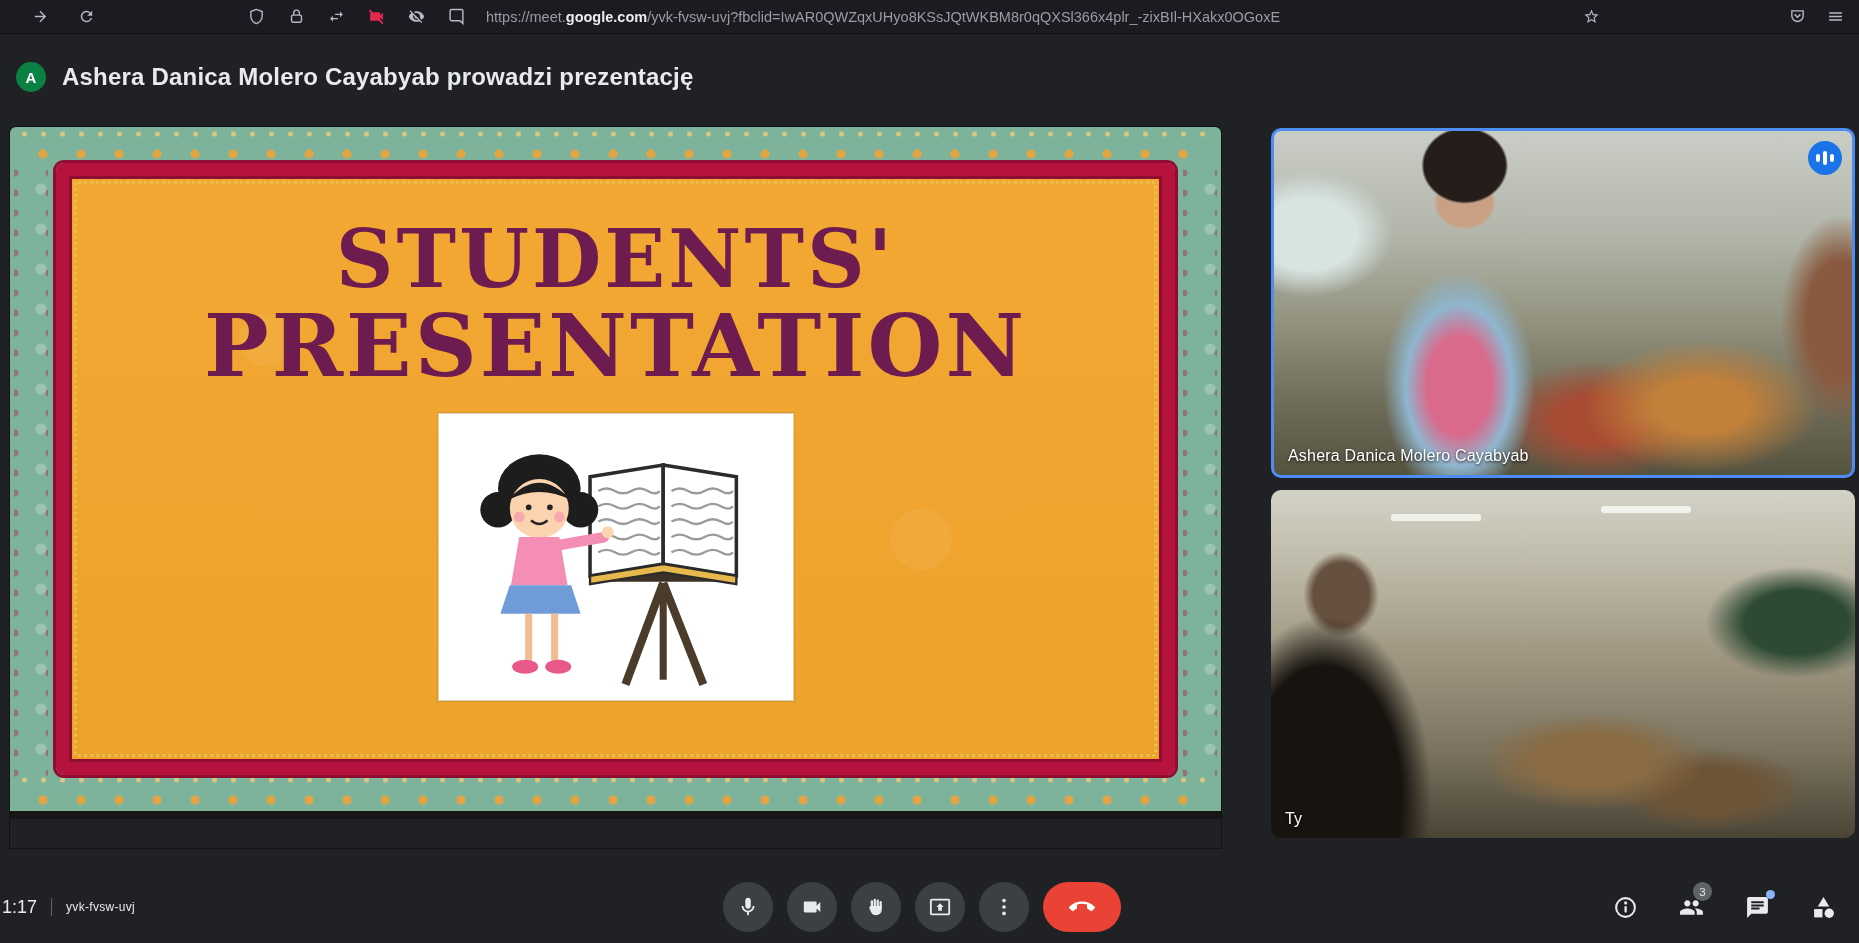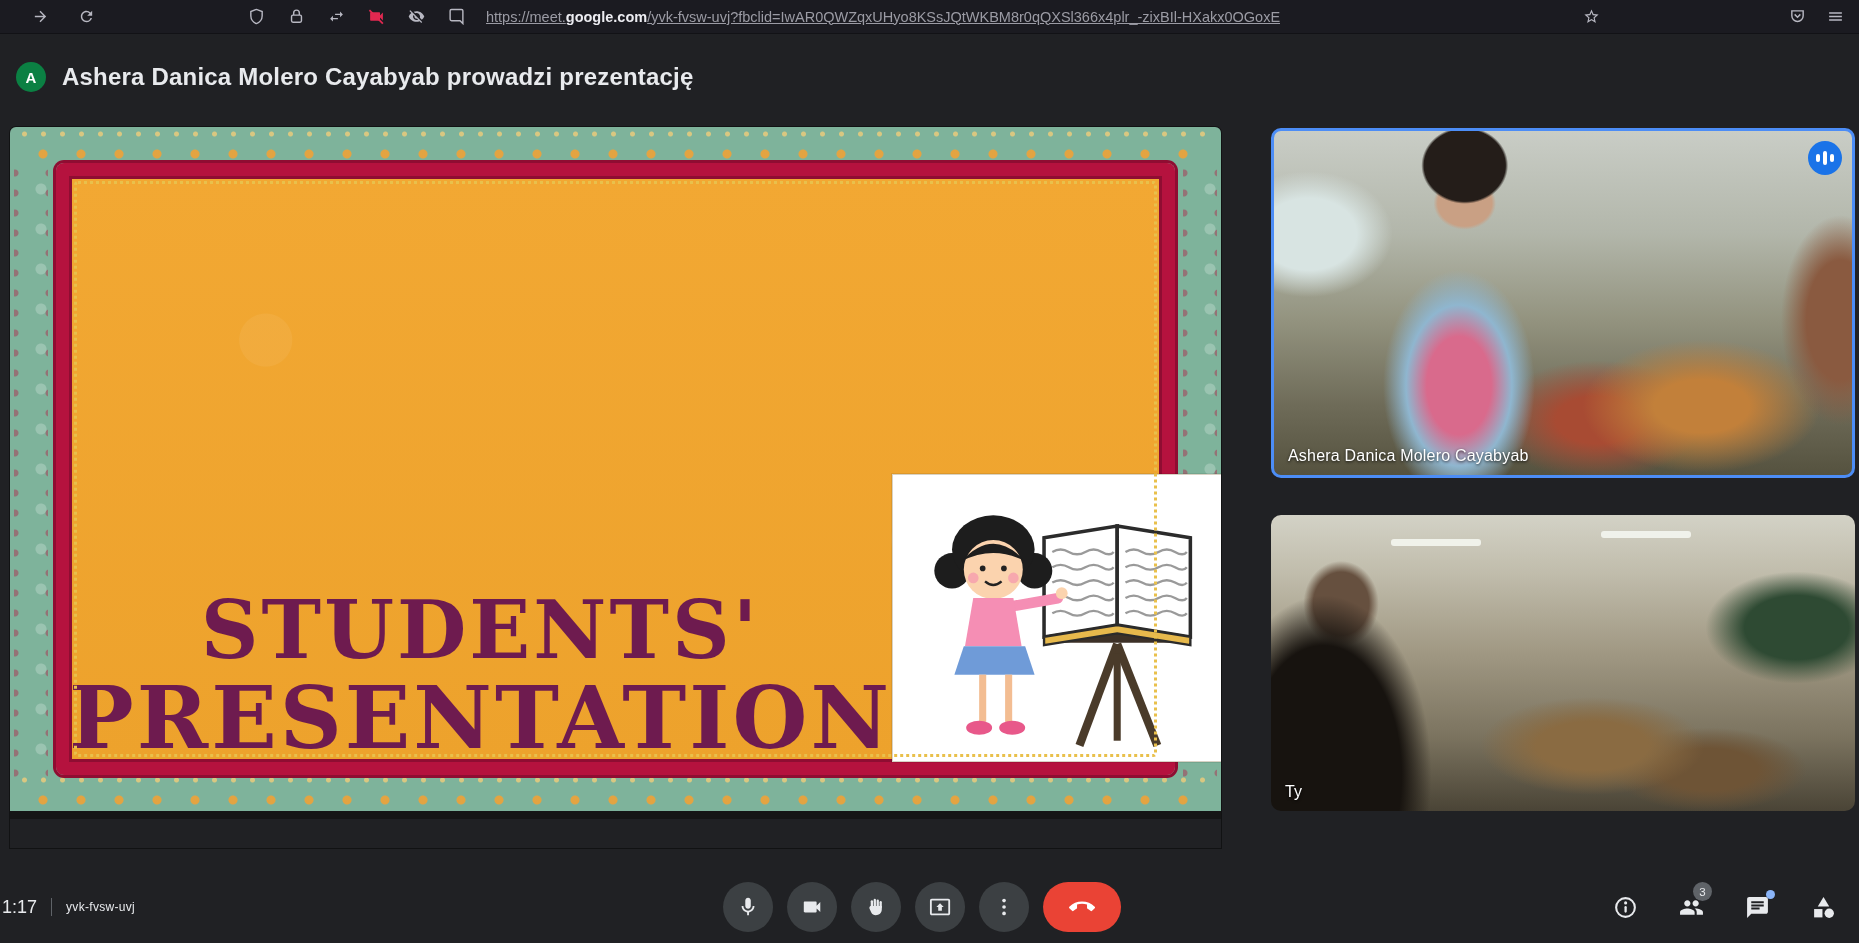--- a/index.html
+++ b/index.html
@@ -10,21 +10,21 @@
   
   .browser-bar { position:absolute; top:0; left:0; width:100%; height:34px;
     background:#1b1b21; display:flex; align-items:center; color:#b8b8c2;
     border-bottom:1px solid #121216; z-index:40; }
   .bicon { width:20px; height:20px; display:inline-flex; align-items:center; justify-content:center;
     color:#b8b8c2; flex:0 0 auto; cursor:pointer; }
   .bicon svg { width:17px; height:17px; }
   .nav-group { display:flex; gap:26px; padding-left:30px; }
   .sec-group { display:flex; gap:20px; margin-left:150px; align-items:center; }
   .url-text { margin-left:20px; font-size:14.5px; white-space:nowrap; overflow:hidden; }
-  .url-dim { color:#9b9ba4;text-decoration:underline; }
+  .url-dim { color:#9b9ba4; }
   .url-domain { color:#ececf1; font-weight:700; }
   .right-group { margin-left:auto; display:flex; align-items:center; gap:18px; padding-right:14px; }
   .star-spacer { width:150px; }
 
   
   .notify-row { position:absolute; top:62px; left:16px; display:flex; align-items:center; gap:16px; z-index:30; }
   .avatar { width:30px; height:30px; border-radius:50%; background:#0b8043; color:#fff;
     display:flex; align-items:center; justify-content:center; font-size:15px; font-weight:700; }
   .notify-text { color:#e8eaed; font-size:24px; font-weight:700; letter-spacing:.2px; }
 
@@ -51,21 +51,21 @@
     background-size: 34px 40px, 34px 20px; background-position: 10px 8px, 18px 22px; }
   .orn-left { left:4px; } .orn-right { right:4px; }
 
   .slide-panel { position:absolute; left:46px; right:46px; top:36px; bottom:36px;
     background:
       radial-gradient(circle at 18% 28%, rgba(255,255,255,.06) 0 26px, transparent 27px),
       radial-gradient(circle at 78% 62%, rgba(255,255,255,.06) 0 30px, transparent 31px),
       linear-gradient(180deg,#f2a833,#eda22c);
     border:13px solid #b5123e; border-radius:8px;
     box-shadow: 0 0 0 3px #8f0d32, inset 0 0 0 3px #8f0d32;
-    display:flex; flex-direction:row; align-items:flex-end; }
+    display:flex; flex-direction:column; align-items:center; }
   .slide-panel::after { content:""; position:absolute; inset:5px; border:3px dotted #e9c04b;
     border-radius:4px; pointer-events:none; }
   .slide-title { margin-top:42px; text-align:center; color:#6e1b4f;
     font-family:"DejaVu Serif","Liberation Serif",serif; font-weight:700; line-height:1.04;
     letter-spacing:3px; }
   .slide-title .line1 { font-size:80px; display:block; }
   .slide-title .line2 { font-size:86px; display:block; }
   .clipart-box { margin-top:22px; width:356px; height:288px; background:#ffffff;
     border:1px solid #d8d2c4; box-shadow:0 0 0 1px rgba(0,0,0,.08); }
   .pp-bottom { height:8px; background:#161616; }
@@ -75,21 +75,21 @@
   .tile-1 { top:128px; height:350px; border:3px solid #4c8df6;
     background-image:
       radial-gradient(ellipse 70px 62px at 33% 10%, #241d19 0 58%, rgba(36,29,25,0) 62%),
       radial-gradient(ellipse 52px 44px at 33% 21%, #c9a084 0 52%, rgba(201,160,132,0) 60%),
       radial-gradient(ellipse 115px 175px at 32% 74%, #d96a8c 0 28%, #8fb6cf 46%, rgba(0,0,0,0) 66%),
       radial-gradient(ellipse 85px 150px at 98% 55%, #8a5a40 0 40%, rgba(0,0,0,0) 70%),
       radial-gradient(ellipse 170px 95px at 74% 80%, #c2803a 0 28%, rgba(0,0,0,0) 70%),
       radial-gradient(ellipse 150px 85px at 56% 84%, #a84b33 0 28%, rgba(0,0,0,0) 70%),
       radial-gradient(ellipse 120px 90px at 6% 30%, #d8e4e2 0 40%, rgba(216,228,226,0) 70%),
       linear-gradient(180deg,#c9cdc6 0%, #b2b6aa 30%, #93937f 55%, #6e6b58 80%, #55523f 100%); }
-  .tile-2 { top:515px; height:296px;
+  .tile-2 { top:490px; height:348px;
     background-image:
       radial-gradient(ellipse 150px 250px at 9% 88%, #17130f 0 52%, rgba(23,19,15,0) 72%),
       radial-gradient(ellipse 58px 66px at 12% 30%, #66503f 0 48%, rgba(0,0,0,0) 65%),
       radial-gradient(ellipse 130px 80px at 90% 38%, #2e4a33 0 40%, rgba(0,0,0,0) 70%),
       radial-gradient(ellipse 160px 70px at 55% 78%, #8a6b42 0 35%, rgba(0,0,0,0) 70%),
       radial-gradient(ellipse 140px 60px at 75% 86%, #6e5436 0 35%, rgba(0,0,0,0) 70%),
       linear-gradient(180deg,#d3d2c6 0%, #c0bcab 20%, #a29a85 45%, #7b735f 75%, #4a4436 100%); }
   .light-bar { position:absolute; height:7px; background:#f4f6f0; border-radius:3px; opacity:.9; }
   .lb1 { width:90px; left:120px; top:24px; } .lb2 { width:90px; left:330px; top:16px; }
   .tile-name { position:absolute; left:14px; bottom:10px; color:#ffffff; font-size:16px;

